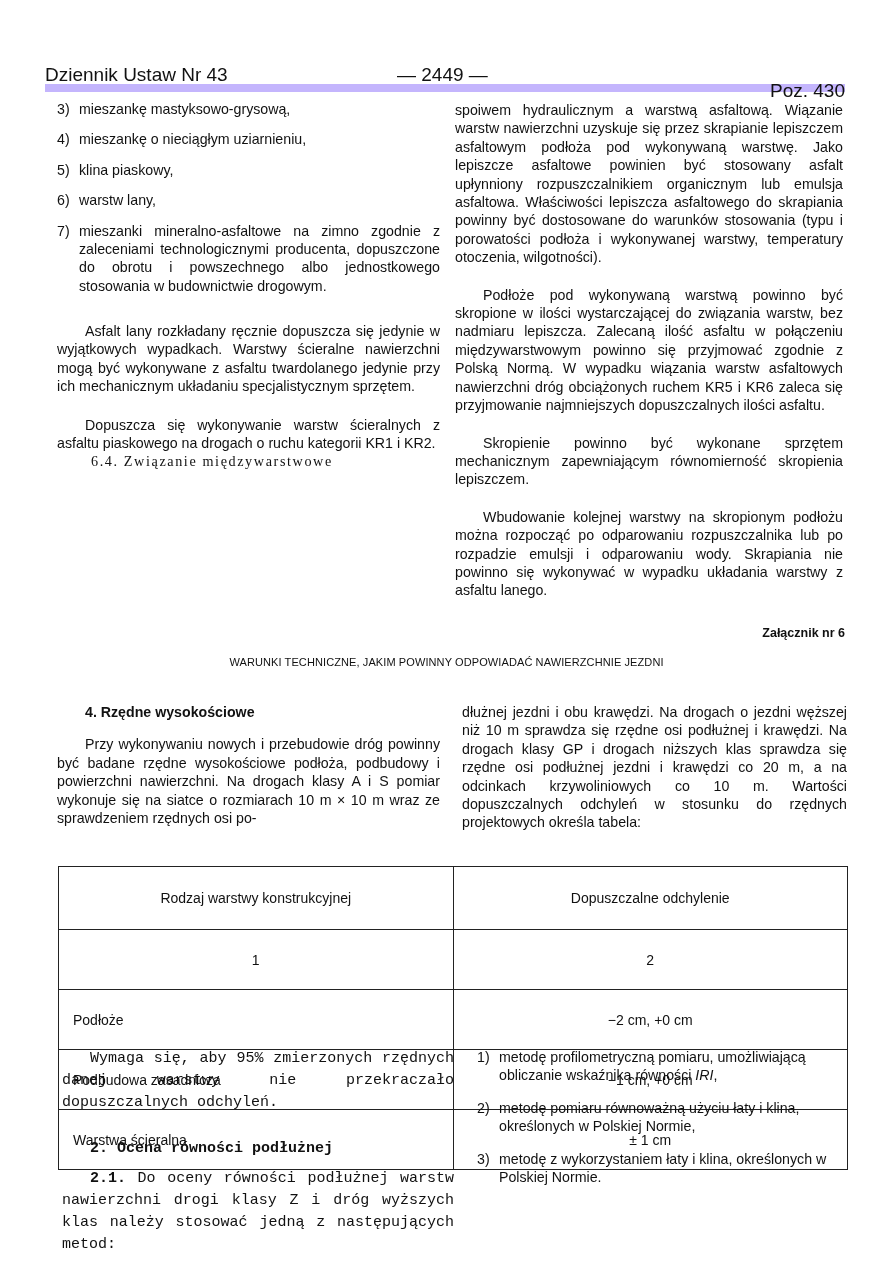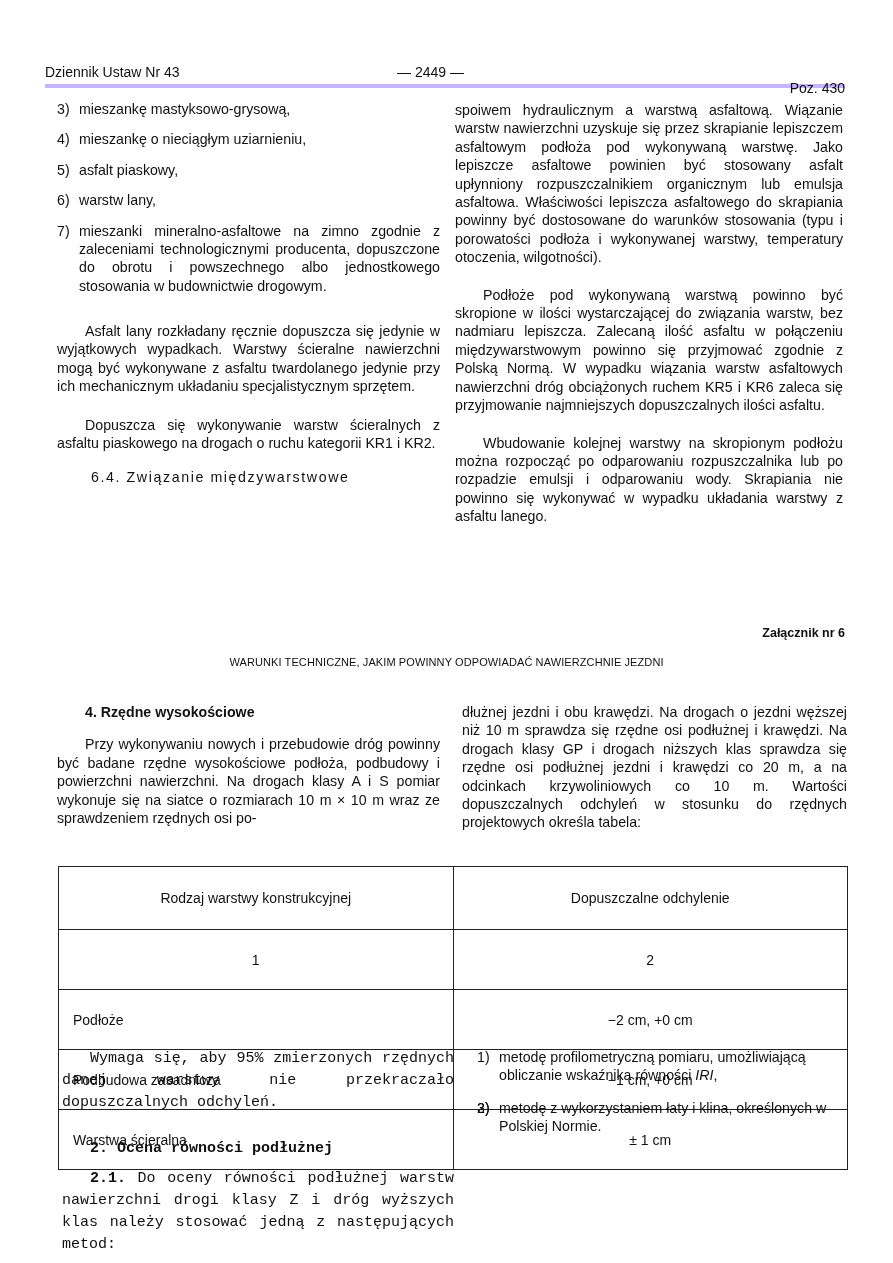--- a/index.html
+++ b/index.html
@@ -3,22 +3,22 @@
 <meta charset="utf-8">
 <style>
   html, body { margin: 0; padding: 0; background: #ffffff; }
   body {
     width: 893px; height: 1263px; position: relative; overflow: hidden;
     font-family: "Liberation Sans", "DejaVu Sans", sans-serif;
     color: #111111;
   }
   .page-header {
     position: absolute; left: 45px; top: 62px; width: 800px; height: 22px;
-    border-bottom: 4px solid #c4b5fd;
-    font-size: 14px;
+    border-bottom: 8px solid #c4b5fd;
+    font-size: 19px;
   }
   .page-header .left { position: absolute; left: 0; top: 2px; }
   .page-header .center { position: absolute; left: 352px; top: 2px; font-weight: normal; }
   .page-header .right { position: absolute; right: 0; top: 2px; margin-top: 16px; }
 
   .col {
     position: absolute; font-size: 14.2px; line-height: 18.4px; text-align: justify;
   }
   .col p { margin: 0; }
   .indent { text-indent: 28px; }
@@ -61,40 +61,41 @@
   <p class="list-item" style="margin-bottom:12px;">
     <span class="num">3)</span>
     <span>mieszankę mastyksowo-grysową,</span>
   </p>
   <p class="list-item" style="margin-bottom:12px;">
     <span class="num">4)</span>
     <span>mieszankę o nieciągłym uziarnieniu,</span>
   </p>
   <p class="list-item" style="margin-bottom:12px;">
     <span class="num">5)</span>
-    <span>asfalt piaskowy,</span>
+    <span>klina piaskowy,</span>
   </p>
   <p class="list-item" style="margin-bottom:12px;">
     <span class="num">6)</span>
     <span>warstw lany,</span>
   </p>
   <p class="list-item" style="margin-bottom:20px;">
     <span class="num">7)</span>
     <span>mieszanki mineralno-asfaltowe na zimno zgodnie z zaleceniami technologicznymi producenta, dopuszczone do obrotu i powszechnego albo jednostkowego stosowania w budownictwie drogowym.</span>
   </p>
 </div>
 <div class="col" style="left:57px; top:322px; width:383px;">
   <p class="indent" style="margin-bottom:20px;">Asfalt lany rozkładany ręcznie dopuszcza się jedynie w wyjątkowych wypadkach. Warstwy ścieralne nawierzchni mogą być wykonywane z asfaltu twardolanego jedynie przy ich mechanicznym układaniu specjalistycznym sprzętem.</p>
-  <p class="indent" style="margin-bottom:16px;">Dopuszcza się wykonywanie warstw ścieralnych z asfaltu piaskowego na drogach o ruchu kategorii KR1 i KR2.</p>
-  <p class="spaced-heading" style="margin-bottom:10px;">6.4. Związanie międzywarstwowe</p>
+  <p class="indent" style="">Dopuszcza się wykonywanie warstw ścieralnych z asfaltu piaskowego na drogach o ruchu kategorii KR1 i KR2.</p>
+  <p class="spaced-heading" style="margin-bottom:10px;font-family:Liberation Serif, serif;">6.4. Związanie międzywarstwowe</p>
 </div>
 
 <div class="col" style="left:455px; top:101px; width:388px;">
   <p style="margin-bottom:19px;">spoiwem hydraulicznym a warstwą asfaltową. Wiązanie warstw nawierzchni uzyskuje się przez skrapianie lepiszczem asfaltowym podłoża pod wykonywaną warstwę. Jako lepiszcze asfaltowe powinien być stosowany asfalt upłynniony rozpuszczalnikiem organicznym lub emulsja asfaltowa. Właściwości lepiszcza asfaltowego do skrapiania powinny być dostosowane do warunków stosowania (typu i porowatości podłoża i wykonywanej warstwy, temperatury otoczenia, wilgotności).</p>
   <p class="indent" style="margin-bottom:19px;">Podłoże pod wykonywaną warstwą powinno być skropione w ilości wystarczającej do związania warstw, bez nadmiaru lepiszcza. Zalecaną ilość asfaltu w połączeniu międzywarstwowym powinno się przyjmować zgodnie z Polską Normą. W wypadku wiązania warstw asfaltowych nawierzchni dróg obciążonych ruchem KR5 i KR6 zaleca się przyjmowanie najmniejszych dopuszczalnych ilości asfaltu.</p>
+  <p class="indent" style="margin-bottom:19px;">Skropienie powinno być wykonane sprzętem mechanicznym zapewniającym równomierność skropienia lepiszczem.</p>
   <p class="indent">Wbudowanie kolejnej warstwy na skropionym podłożu można rozpocząć po odparowaniu rozpuszczalnika lub po rozpadzie emulsji i odparowaniu wody. Skrapiania nie powinno się wykonywać w wypadku układania warstwy z asfaltu lanego.</p>
 </div>
 
 <div class="annex">Załącznik nr 6</div>
 <div class="annex-title">WARUNKI TECHNICZNE, JAKIM POWINNY ODPOWIADAĆ NAWIERZCHNIE JEZDNI</div>
 
 <div class="col" style="left:57px; top:703px; width:383px;">
   <p class="bold" style="padding-left:28px; margin-bottom:14px;">4. Rzędne wysokościowe</p>
   <p class="indent">Przy wykonywaniu nowych i przebudowie dróg powinny być badane rzędne wysokościowe podłoża, podbudowy i powierzchni nawierzchni. Na drogach klasy A i S pomiar wykonuje się na siatce o rozmiarach 10 m × 10 m wraz ze sprawdzeniem rzędnych osi po-</p>
 </div>
@@ -136,18 +137,19 @@
   </p>
 </div>
 
 <div class="col" style="left:477px; top:1048px; width:380px; text-align:left;">
   <p class="list-item" style="margin-bottom:14px;">
     <span class="num">1)</span>
     <span>metodę profilometryczną pomiaru, umożliwiającą obliczanie wskaźnika równości </span><i>IRI</i><span>,</span>
   </p>
   <p class="list-item" style="margin-bottom:14px;">
     <span class="num">2)</span>
+    <span>metodę pomiaru równoważną użyciu łaty i klina, określonych w Polskiej Normie,</span>
   </p>
   <p class="list-item">
     <span class="num">3)</span>
     <span>metodę z wykorzystaniem łaty i klina, określonych w Polskiej Normie.</span>
   </p>
 </div>
 
 </body></html>

